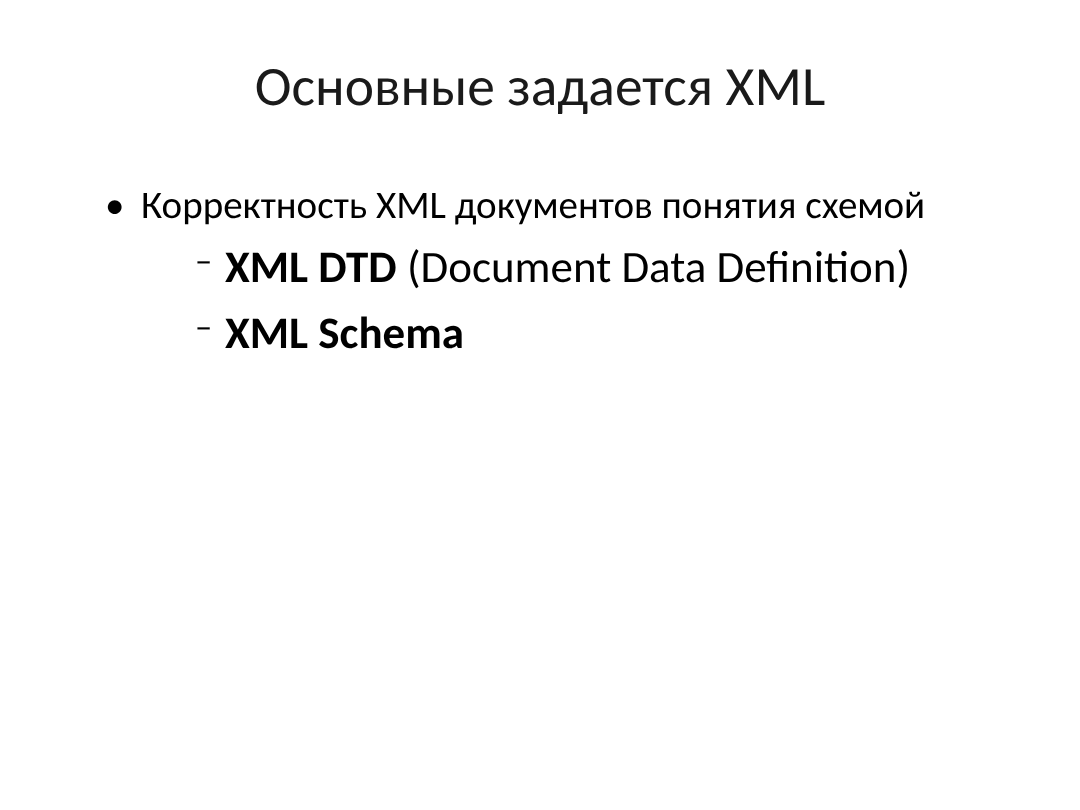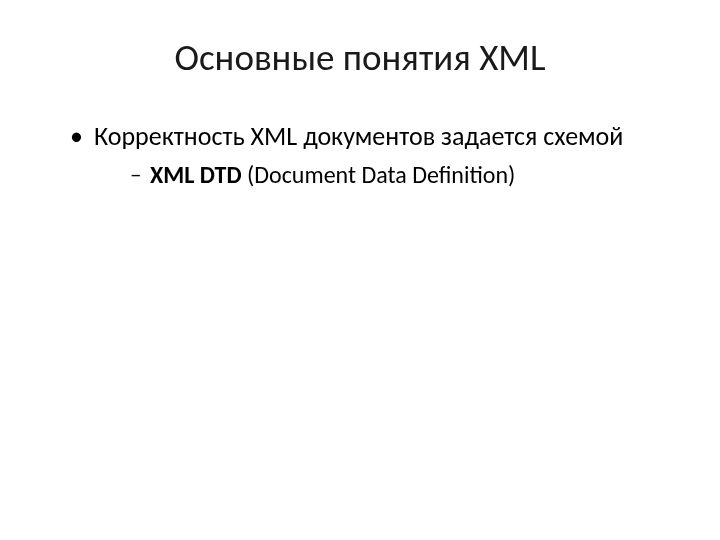--- a/index.html
+++ b/index.html
@@ -43,44 +43,47 @@
       top: 0;
       font-size: 26px;
     }
     .sub-list {
       list-style: none;
       padding-left: 36px;
       margin-top: 6px;
     }
     .sub-item {
       position: relative;
-      font-size: 24px;
+      font-size: 30px;
       line-height: 1.35;
       color: #000000;
       padding-left: 20px;
       margin-bottom: 4px;
     }
     .sub-item::before {
       content: "–";
       position: absolute;
       left: 0;
       top: 0;
       font-size: 23px;
     }
     .bold {
       font-weight: 700;
     }
   </style>
 </head>
 <body>
 
-<h1 class="slide-title">Основные понятия XML</h1>
+<h1 class="slide-title">Основные задается XML</h1>
 
 <ul class="bullet-list">
   <li class="bullet-item">
-    <span>Корректность XML документов задается схемой</span>
+    <span>Корректность XML документов понятия схемой</span>
     <ul class="sub-list">
       <li class="sub-item">
         <span class="bold">XML DTD</span><span> (Document Data Definition)</span>
+      </li>
+      <li class="sub-item">
+        <span class="bold">XML Schema</span>
       </li>
     </ul>
   </li>
 </ul>
 
 </body></html>

